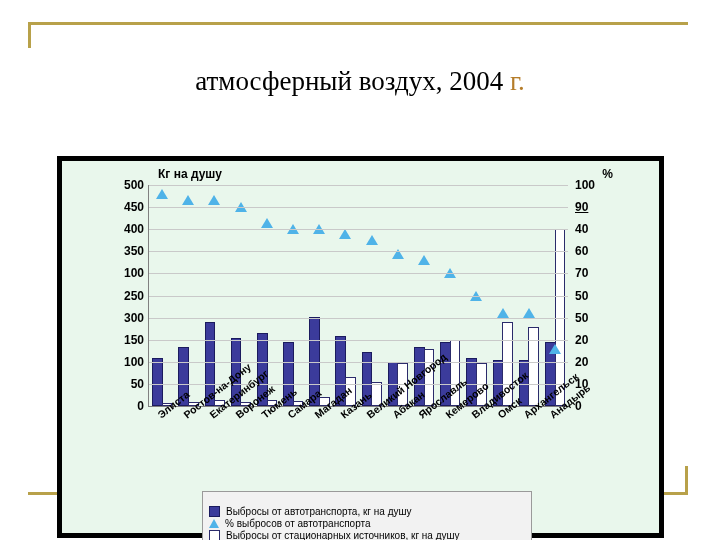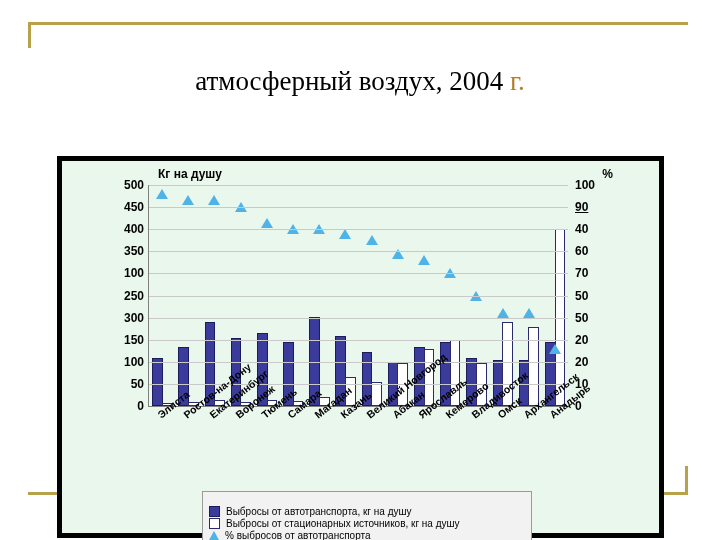--- a/index.html
+++ b/index.html
@@ -241,24 +241,24 @@
           <div class="xlab" style="left: 373.172px;">Архангельск</div>
           <div class="xlab" style="left: 399.359px;">Анадырь</div>
         </div>
 
       <div class="legend">
         <div class="row">
           <span class="sw auto"></span>
           <span class="txt">Выбросы от автотранспорта, кг на душу</span>
         </div>
         <div class="row">
+          <span class="sw tri"></span>
+          <span class="txt">% выбросов от автотранспорта</span>
+        </div>
+        <div class="row">
           <span class="sw stat"></span>
           <span class="txt">Выбросы от стационарных источников, кг на душу</span>
-        </div>
-        <div class="row">
-          <span class="sw tri"></span>
-          <span class="txt">% выбросов от автотранспорта</span>
         </div>
       </div>
 
     </div>
   </div>
 </div>
 
 </body></html>

